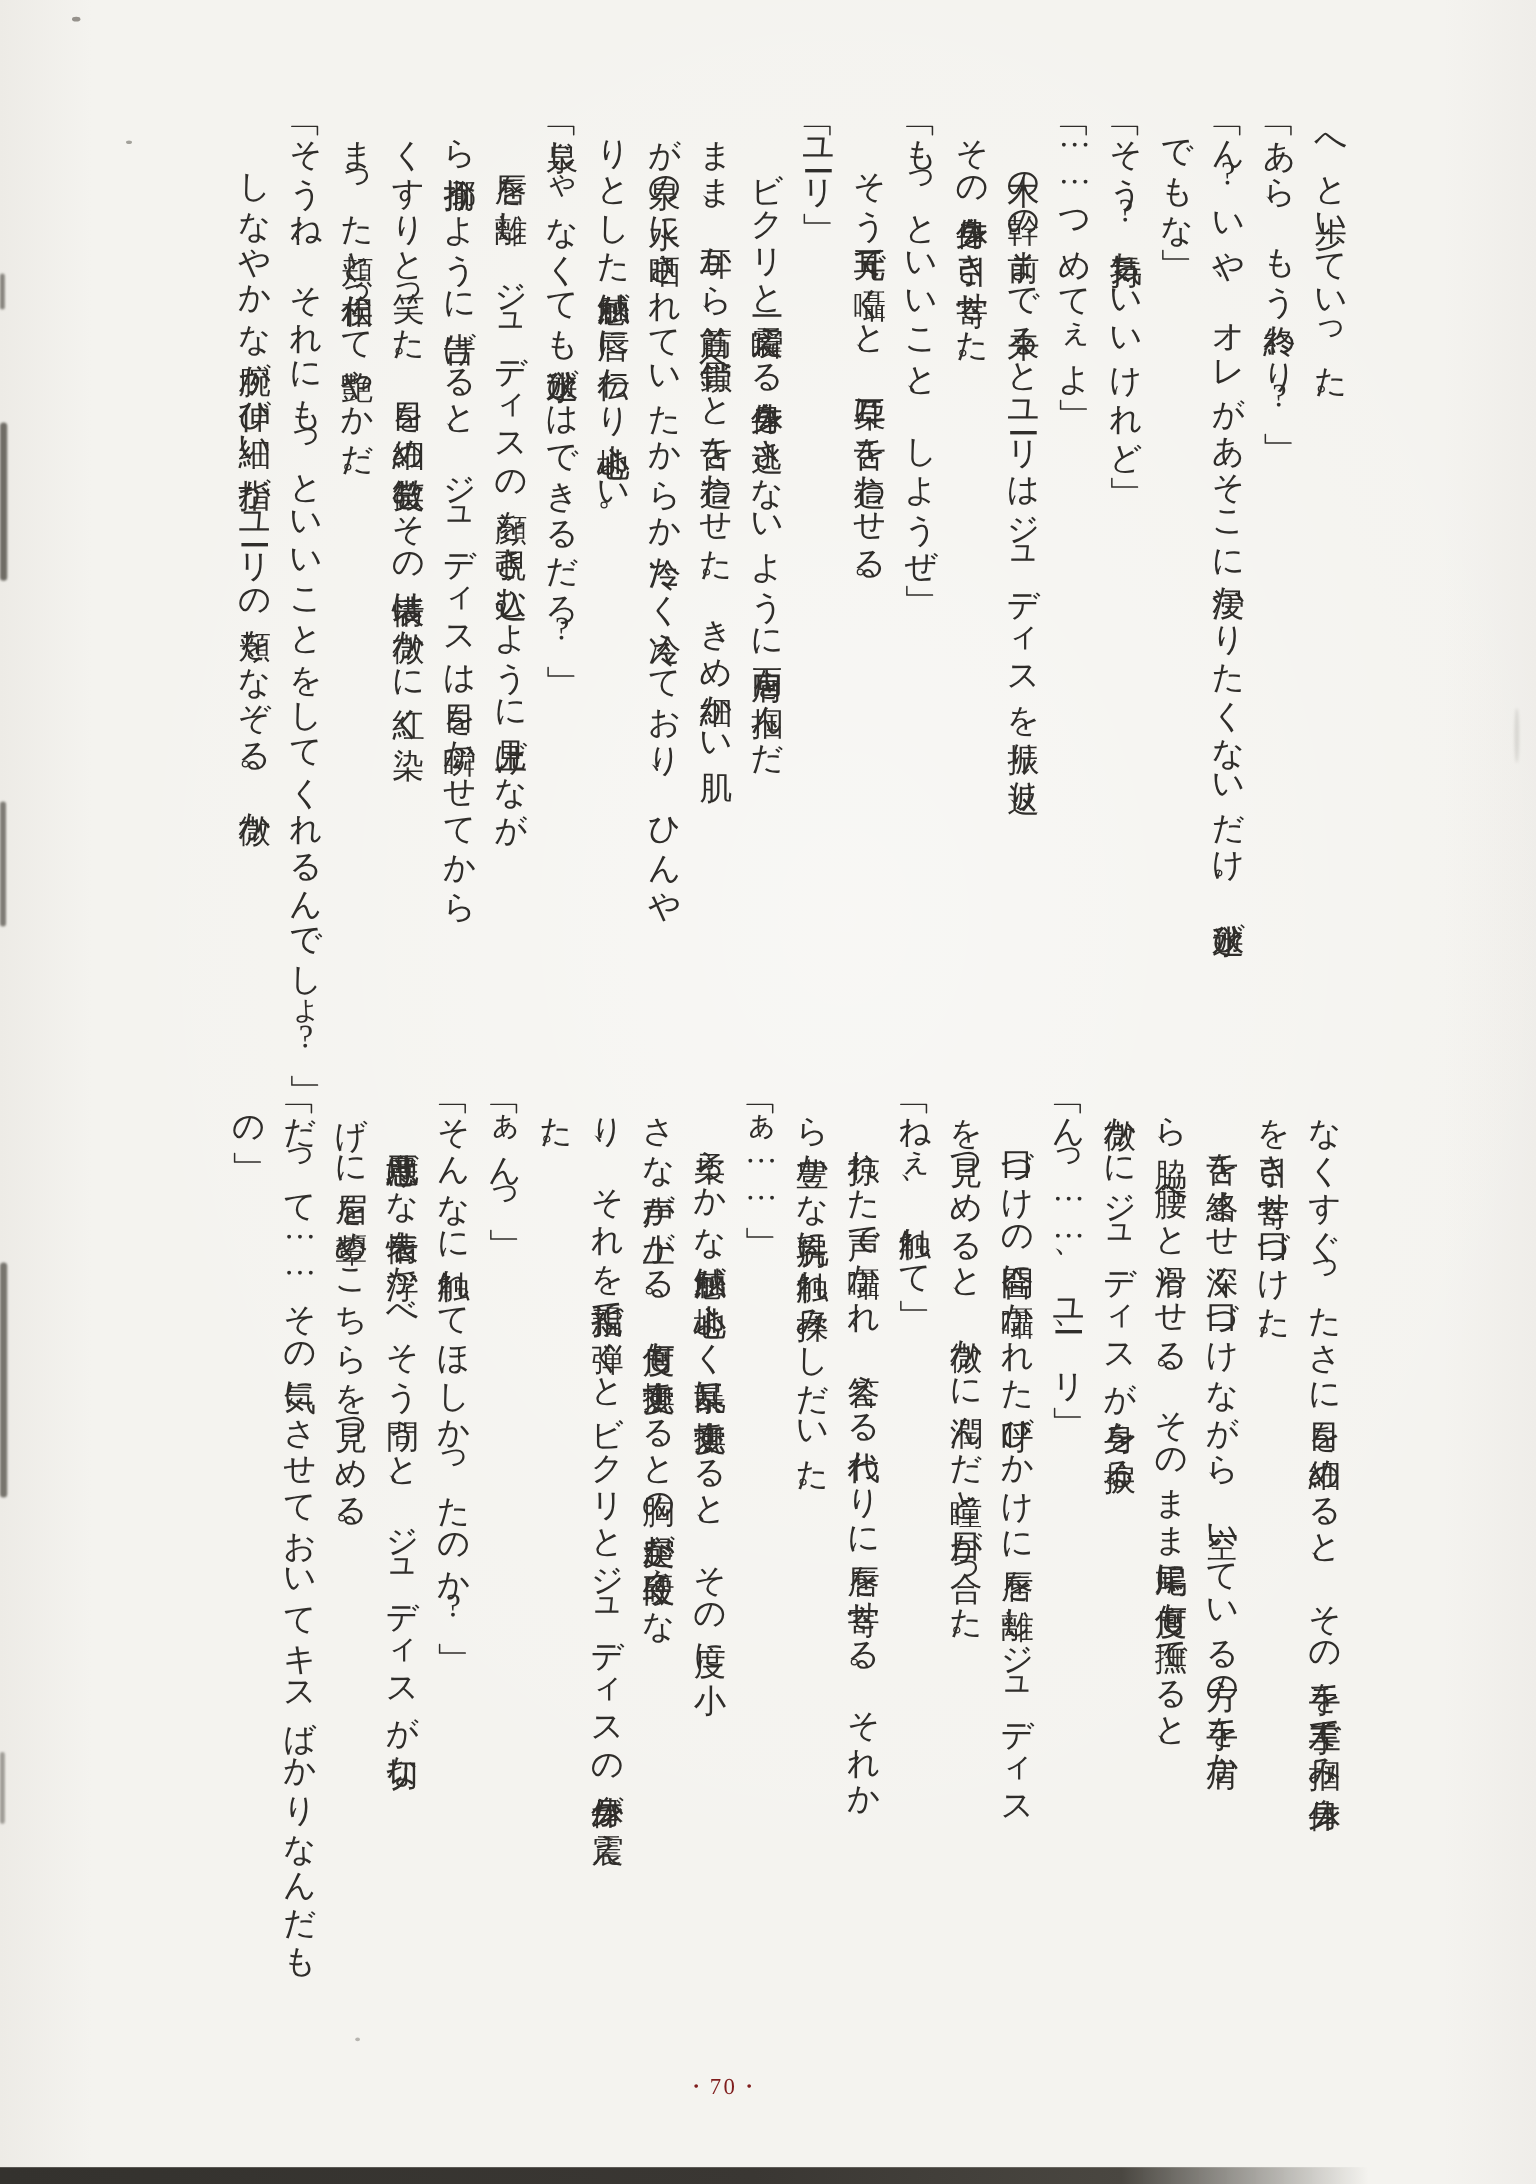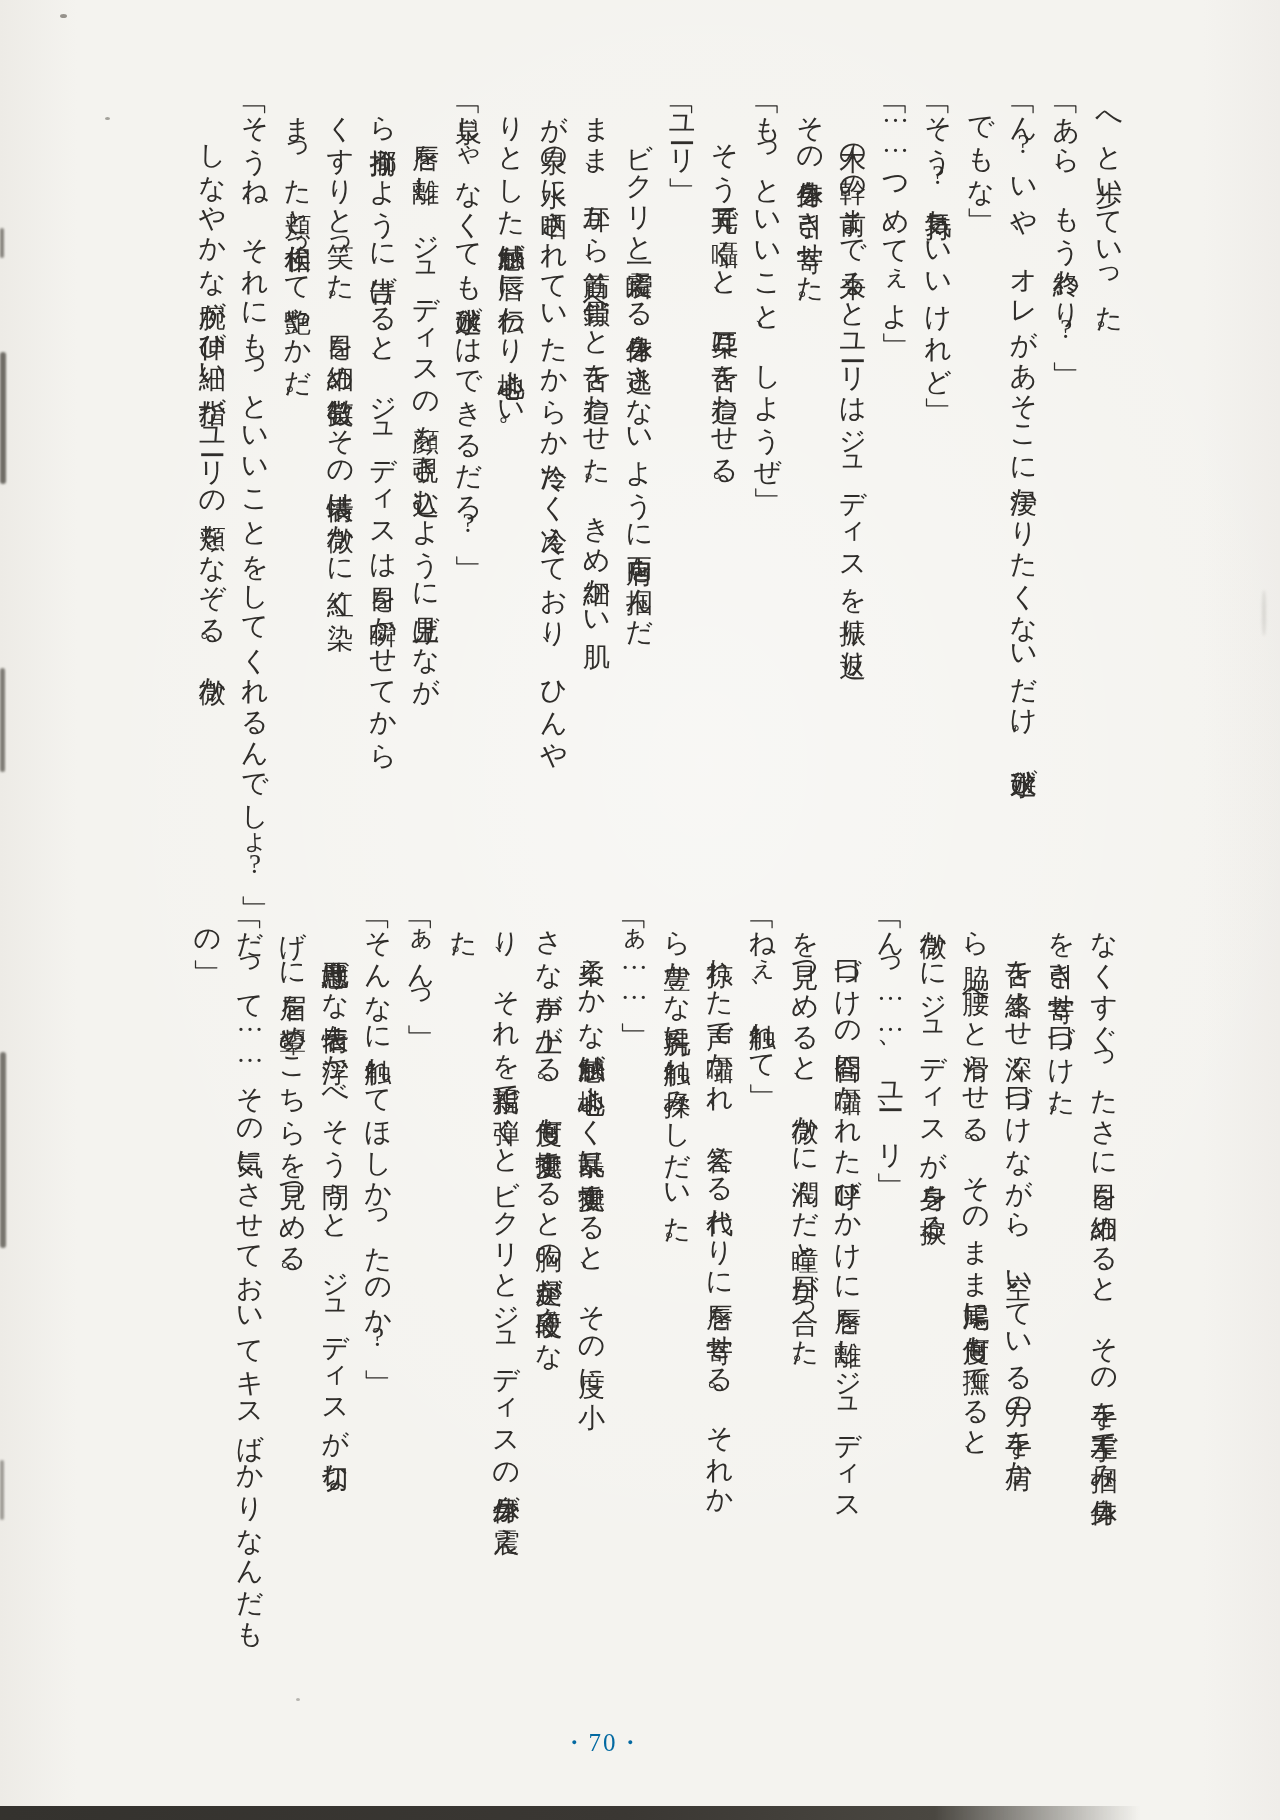--- a/index.html
+++ b/index.html
@@ -27,23 +27,23 @@
     color:#2f2d2a;
     text-orientation:upright;
   }
   .vblock-top{ top:97px;  right:150px; height:766px; }
   .vblock-bottom{ top:912px; right:155px; height:766px; }
   .vline{ white-space:nowrap; }
   .page-number{
     position:absolute;
     left:548px; top:1726px; width:110px;
     text-align:center;
-    font-size:25px;
+    font-size:19px;
     letter-spacing:2px;
-    color:#0369a1;
+    color:#7f1d1d;
   }
   
   .artifact{ position:absolute; pointer-events:none; }
   .band-bottom{
     left:0; top:1806px; width:1140px; height:14px;
     background:linear-gradient(to right,#34322e 0%, #3a3733 55%, #4a4741 82%, rgba(74,71,65,0) 100%);
     filter:blur(0.6px);
   }
   .streak{ background:#514e47; filter:blur(1.1px); border-radius:3px; }
   .streak-a{ left:0; top:228px;  width:4px; height:30px;  opacity:.65; }

